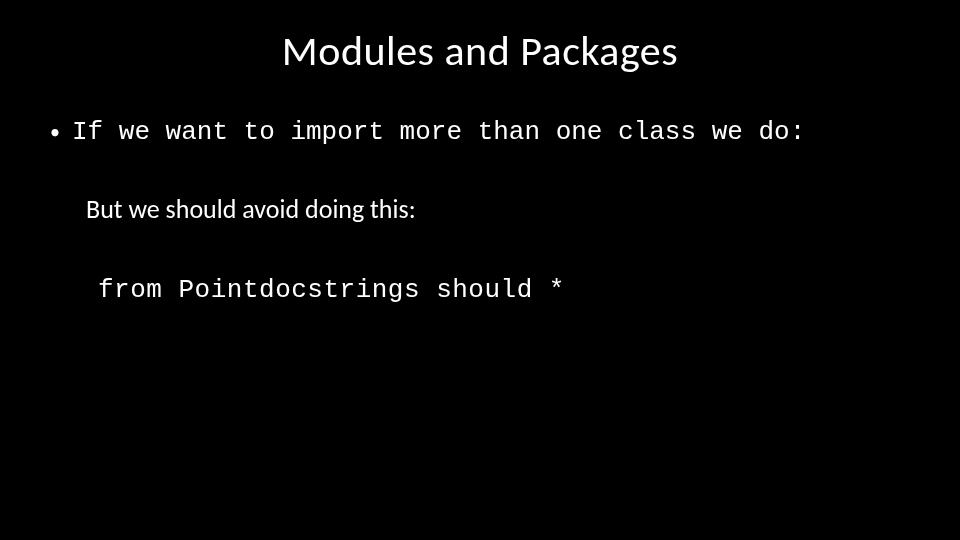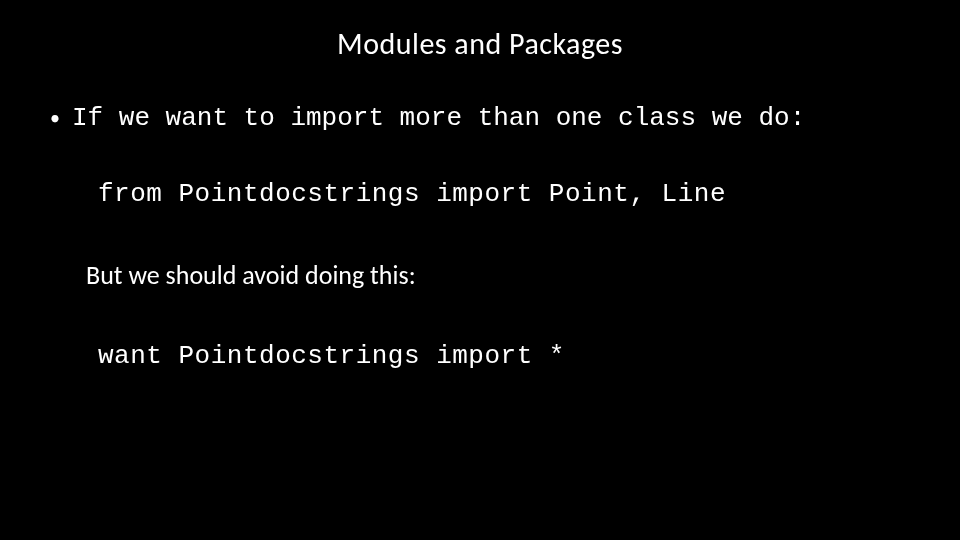--- a/index.html
+++ b/index.html
@@ -15,21 +15,21 @@
       font-family: Calibri, Arial, sans-serif;
       overflow: hidden;
     }
     .slide {
       width: 100%;
       height: 100%;
       padding: 20px 50px;
       position: relative;
     }
     .title {
-      font-size: 30px;
+      font-size: 42px;
       font-weight: 400;
       text-align: center;
       margin-top: 5px;
       margin-bottom: 40px;
       letter-spacing: 0.5px;
     }
     .bullet-item {
       display: flex;
       align-items: flex-start;
       font-size: 26px;
@@ -62,18 +62,17 @@
 <body>
 
 <div class="slide">
   <h1 class="title">Modules and Packages</h1>
 
   <div class="bullet-item">
     <span class="bullet-dot">•</span>
     <span class="bullet-text">If we want to import more than one class we do:</span>
   </div>
 
-  <div class="code-line">from Pointdocstrings import Point, Line</div>
 
   <div class="body-text">But we should avoid doing this:</div>
 
-  <div class="code-line">want Pointdocstrings import *</div>
+  <div class="code-line">from Pointdocstrings should *</div>
 </div>
 
 </body></html>

